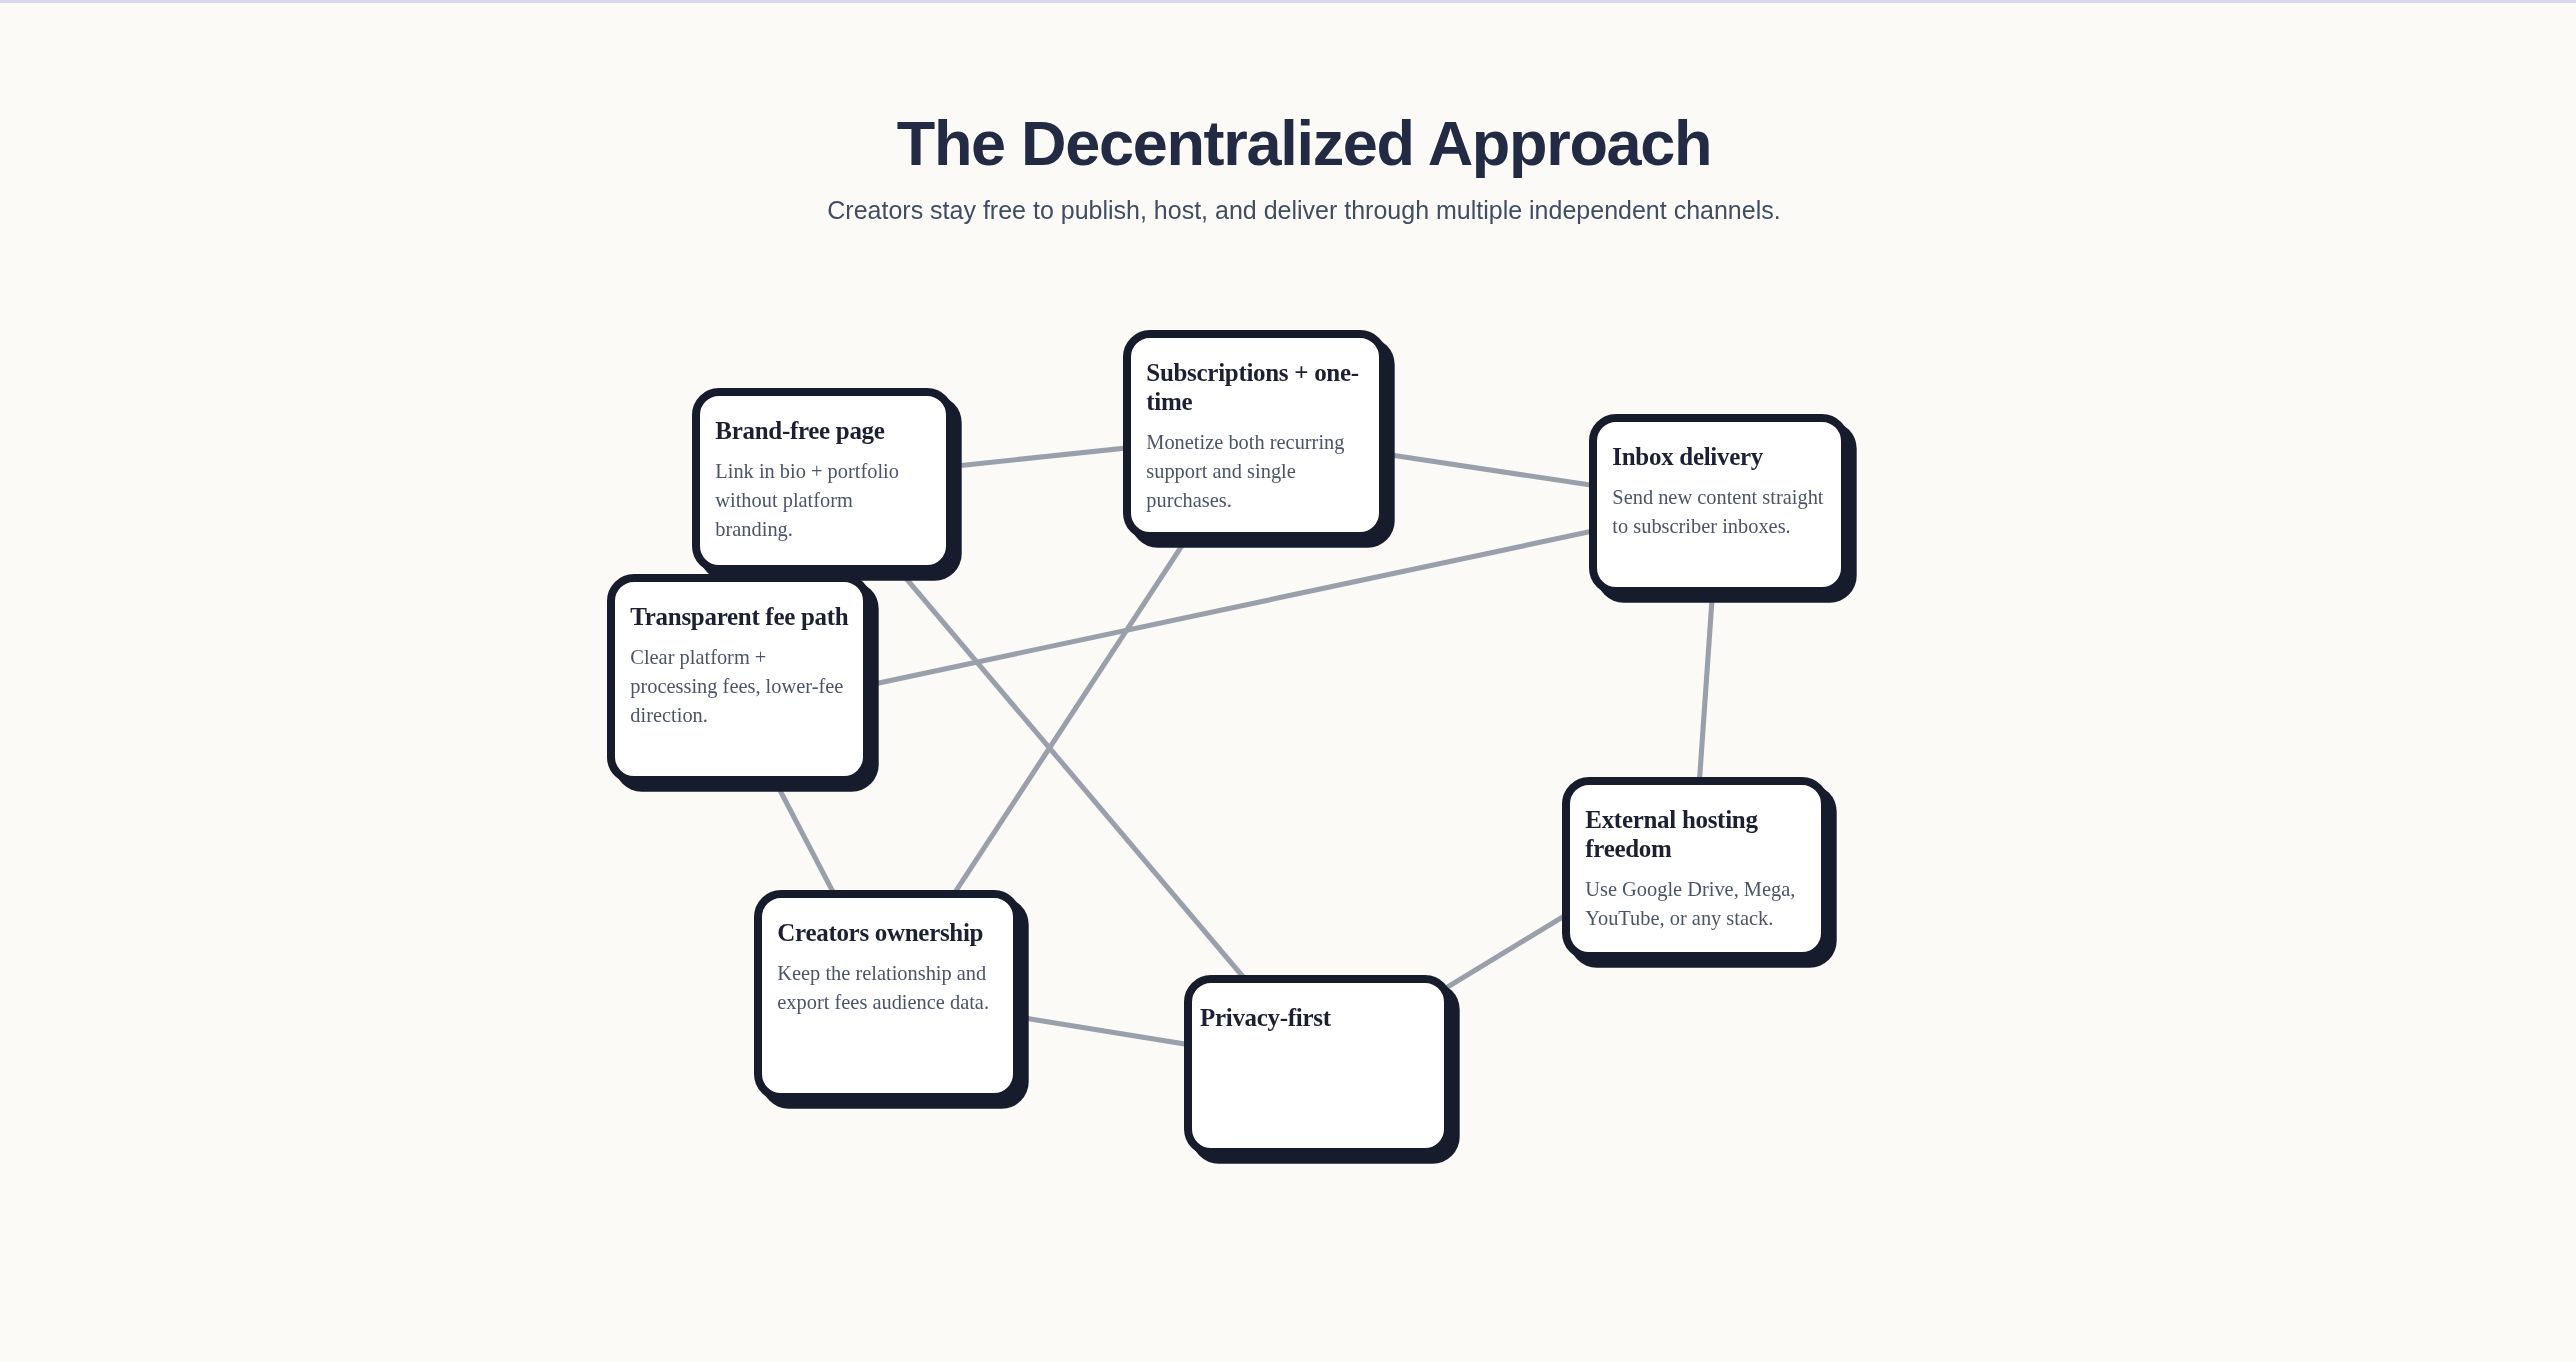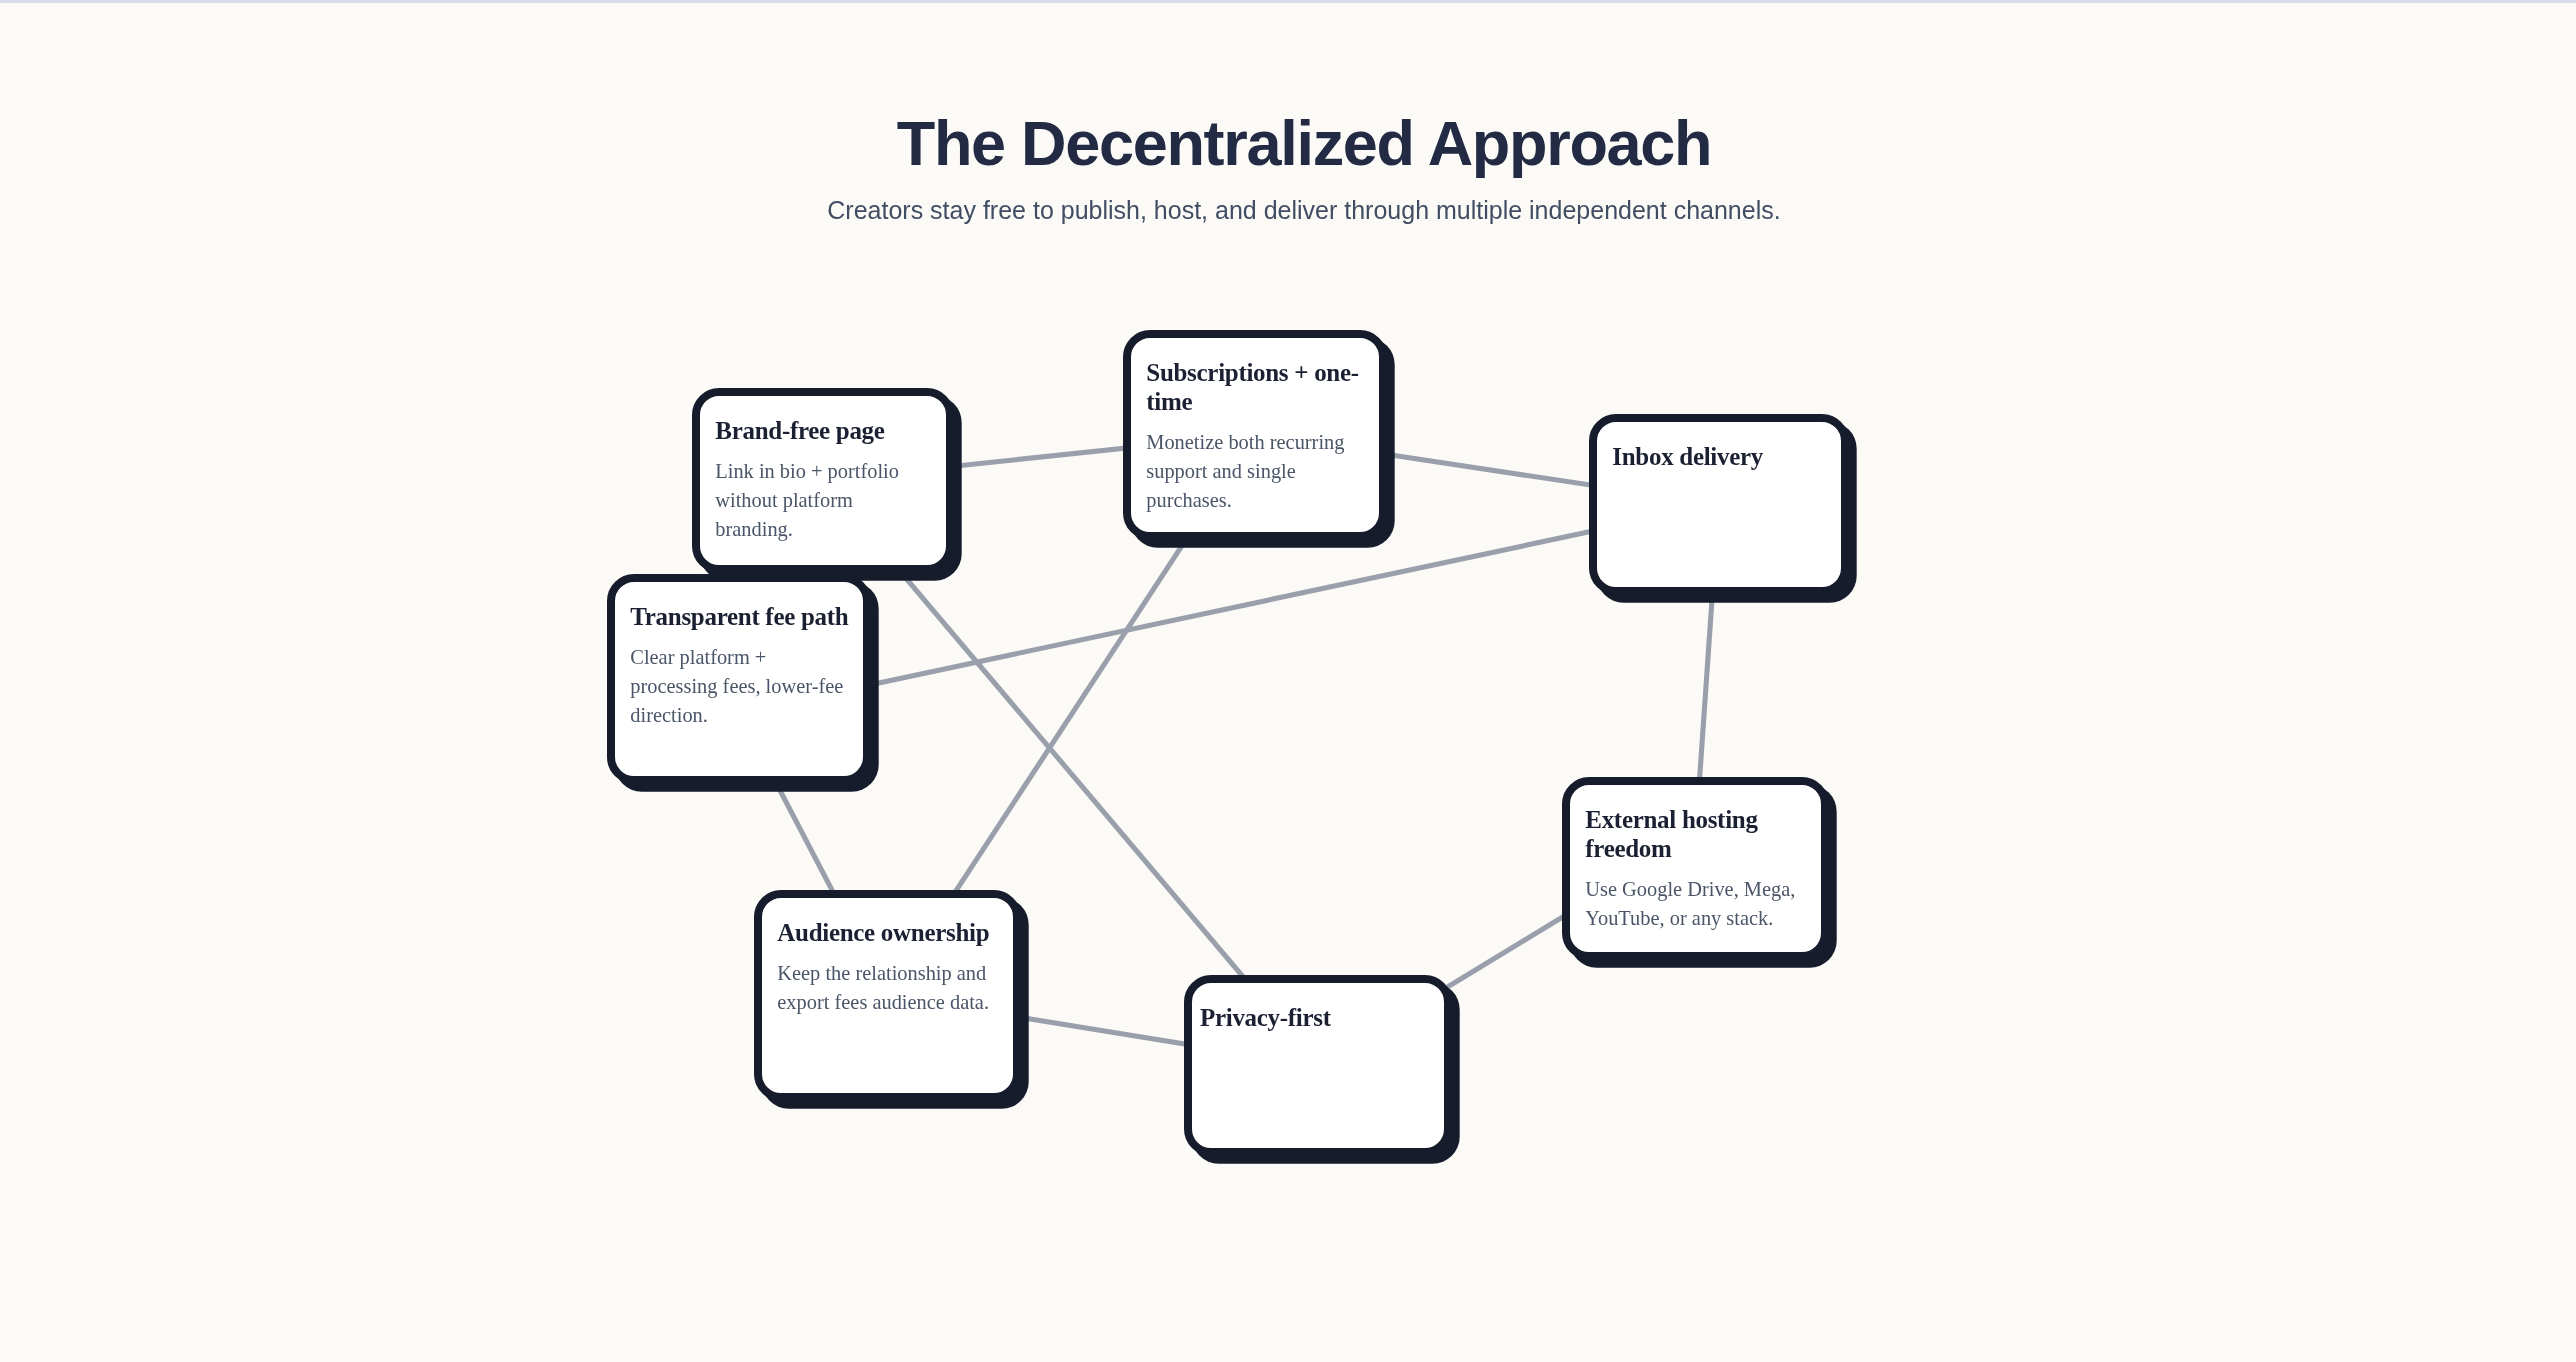--- a/index.html
+++ b/index.html
@@ -70,31 +70,32 @@
       <div class="node" style="left: 692px; top: 388px; width: 262px; height: 185px;">
     <h3 class="node-title">Brand-free page</h3>
     <p class="node-desc">Link in bio + portfolio without platform branding.</p>
   </div>
       <div class="node" style="left: 1123px; top: 330px; width: 264px; height: 210px;">
     <h3 class="node-title">Subscriptions + one-time</h3>
     <p class="node-desc">Monetize both recurring support and single purchases.</p>
   </div>
       <div class="node" style="left: 1589px; top: 414px; width: 260px; height: 181px;">
     <h3 class="node-title">Inbox delivery</h3>
+    <p class="node-desc">Send new content straight to subscriber inboxes.</p>
   </div>
       <div class="node" style="left: 607px; top: 574px; width: 264px; height: 210px;">
     <h3 class="node-title">Transparent fee path</h3>
     <p class="node-desc">Clear platform + processing fees, lower-fee direction.</p>
   </div>
       <div class="node" style="left: 1562px; top: 777px; width: 267px; height: 183px;">
     <h3 class="node-title">External hosting freedom</h3>
     <p class="node-desc">Use Google Drive, Mega, YouTube, or any stack.</p>
   </div>
       <div class="node" style="left: 754px; top: 890px; width: 267px; height: 211px;">
-    <h3 class="node-title">Audience ownership</h3>
+    <h3 class="node-title">Creators ownership</h3>
     <p class="node-desc">Keep the relationship and export fees audience data.</p>
   </div>
       <div class="node" style="left: 1184px; top: 975px; width: 268px; height: 181px; padding-left: 8px;">
     <h3 class="node-title">Privacy-first</h3>
   </div>
     </div>
 </div>
 
 
 </body></html>

